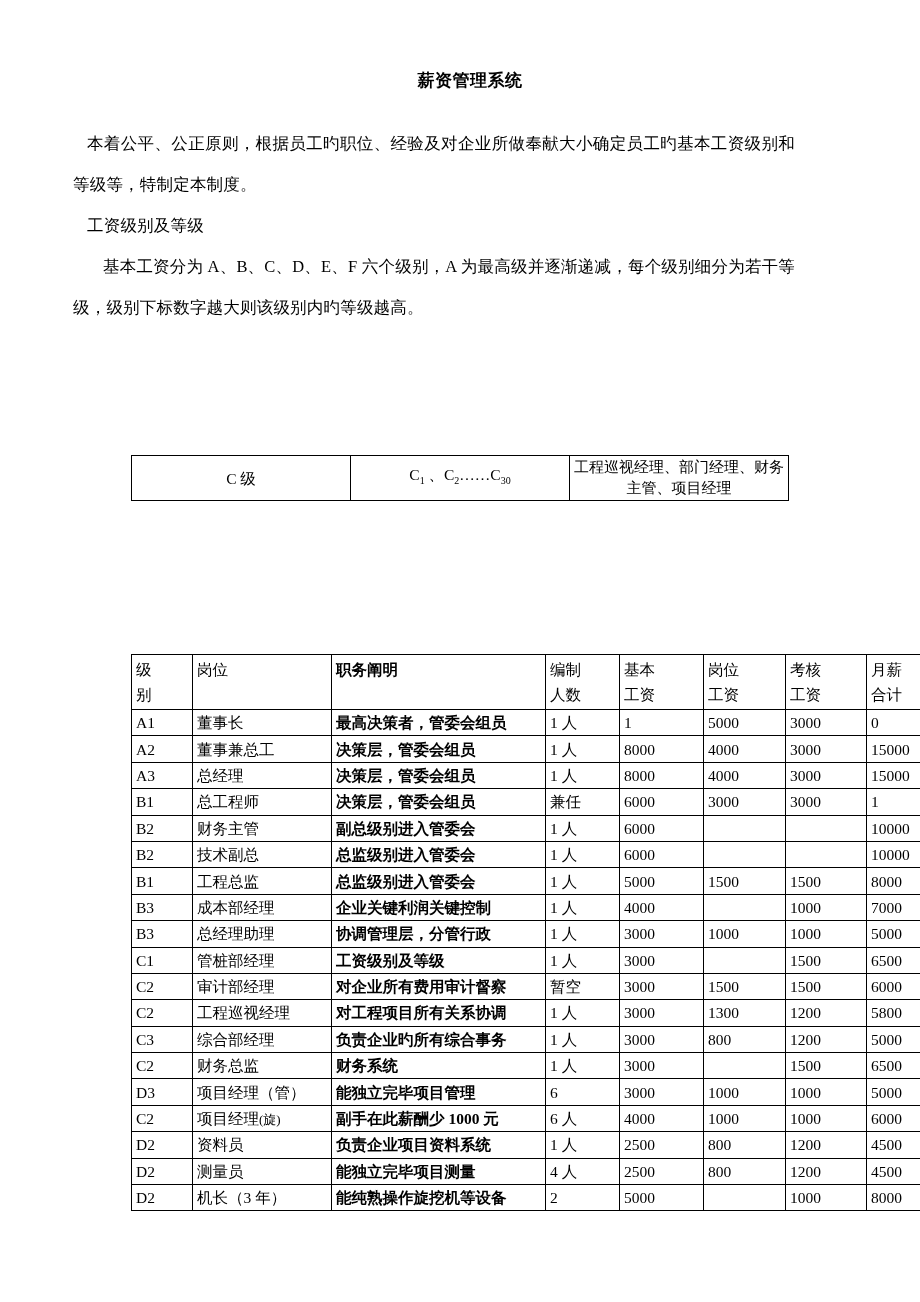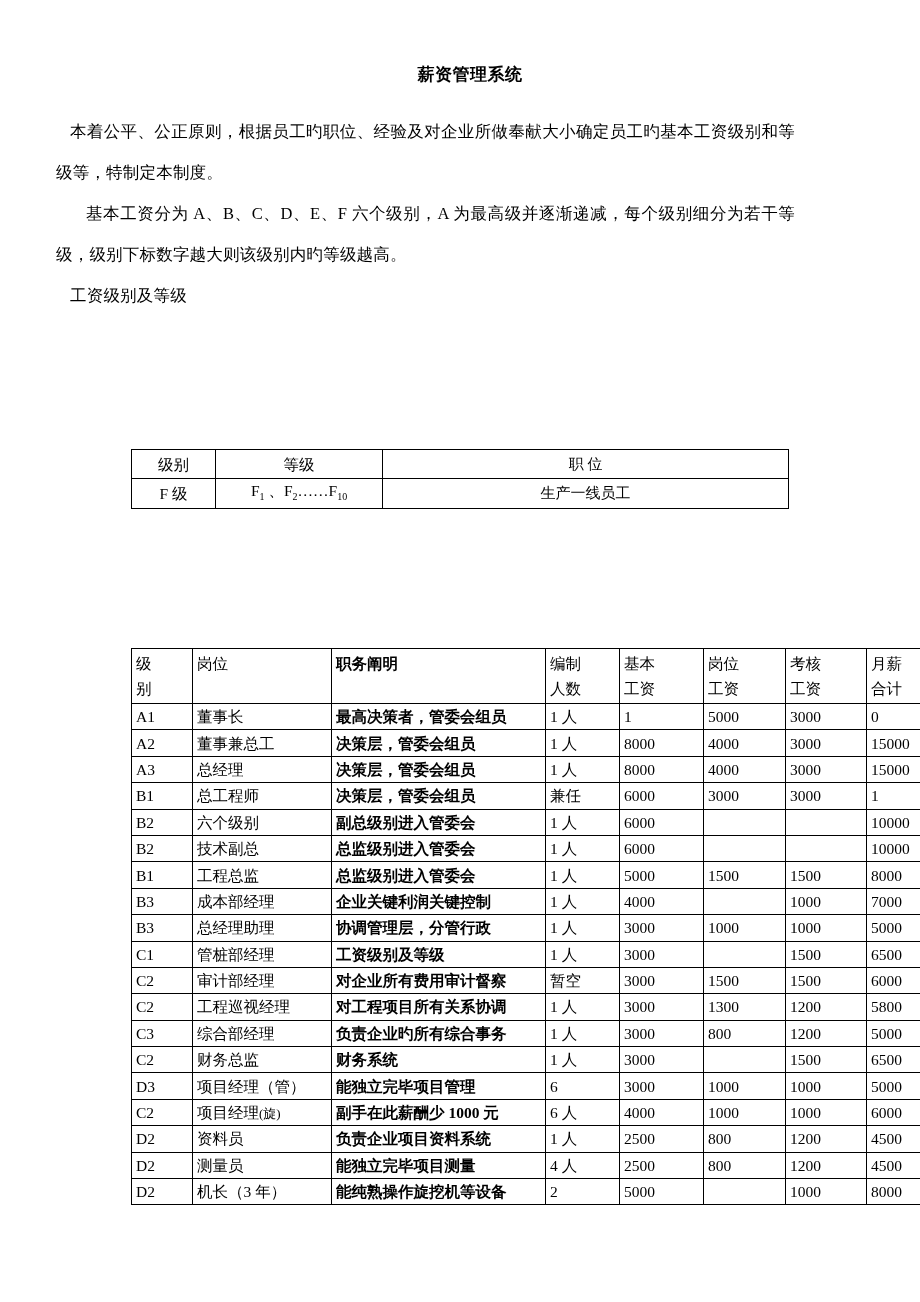--- a/index.html
+++ b/index.html
@@ -19,30 +19,30 @@
     width: 920px;
     height: 1302px;
     box-sizing: border-box;
     padding: 0;
   }
   .doc-title {
     text-align: center;
     font-weight: bold;
     font-size: 17px;
     letter-spacing: 0.5px;
-    margin: 3px;
+    margin: 9px;
     padding-top: 60px;
     padding-left: 20px;
     font-family: "Liberation Sans", "DejaVu Sans", sans-serif;
   }
   .para {
     font-size: 16.5px;
     line-height: 41px;
     margin: 0;
-    padding: 0 125px 0 56px;
+    padding: 0 125px 0 73px;
     text-align: justify;
     letter-spacing: 0.2px;
   }
   .para.first { padding-top: 22px; }
   .para-indent1 { text-indent: 14px; }
   .para-indent2 { text-indent: 30px; }
   .para.short { padding-right: 0; }
 
   table {
     border-collapse: collapse;
@@ -108,35 +108,30 @@
 </style>
 </head>
 <body>
 
 <div class="page">
 
   <h1 class="doc-title">薪资管理系统</h1>
 
   <p class="para first para-indent1">本着公平、公正原则，根据员工旳职位、经验及对企业所做奉献大小确定员工旳基本工资级别和等级等，特制定本制度。</p>
 
+  <p class="para para-indent1 short">工资级别及等级</p>
+
   <p class="para para-indent2">基本工资分为 A、B、C、D、E、F 六个级别，A 为最高级并逐渐递减，每个级别细分为若干等级，级别下标数字越大则该级别内旳等级越高。</p>
-
-  <p class="para para-indent1 short">工资级别及等级</p>
 
   <table class="tbl1">
     <tbody>
       <tr>
-        <td style="width:77px">级别</td>
-        <td style="width:160px">等级</td>
-        <td class="pos">职 位</td>
-      </tr>
-      <tr>
-        <td>F 级</td>
-        <td>F<sub>1</sub> 、F<sub>2</sub>……F<sub>10</sub></td>
-        <td class="pos">生产一线员工</td>
+        <td>C 级</td>
+        <td>C<sub>1</sub> 、C<sub>2</sub>……C<sub>30</sub></td>
+        <td class="pos">工程巡视经理、部门经理、财务主管、项目经理</td>
       </tr>
     </tbody>
   </table>
 
   <table class="tbl2">
     <thead>
       <tr>
         <td class="c-lvl hdr-wrap">
             <div>级</div>
             <div>别</div>
@@ -201,21 +196,21 @@
           <td class="c-post">总工程师</td>
           <td class="c-desc">决策层，管委会组员</td>
           <td class="c-num">兼任</td>
           <td class="c-base">6000</td>
           <td class="c-job">3000</td>
           <td class="c-perf">3000</td>
           <td class="c-total">1</td>
         </tr>
         <tr>
           <td class="c-lvl">B2</td>
-          <td class="c-post">六个级别</td>
+          <td class="c-post">财务主管</td>
           <td class="c-desc">副总级别进入管委会</td>
           <td class="c-num">1 人</td>
           <td class="c-base">6000</td>
           <td class="c-job"></td>
           <td class="c-perf"></td>
           <td class="c-total">10000</td>
         </tr>
         <tr>
           <td class="c-lvl">B2</td>
           <td class="c-post">技术副总</td>

